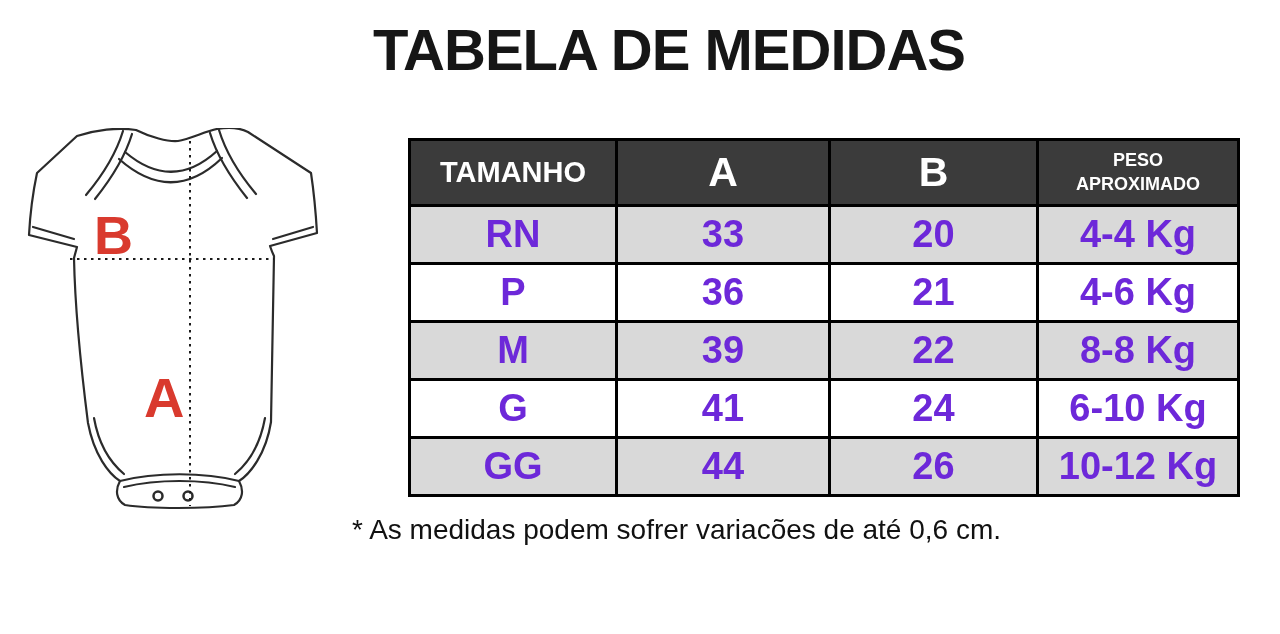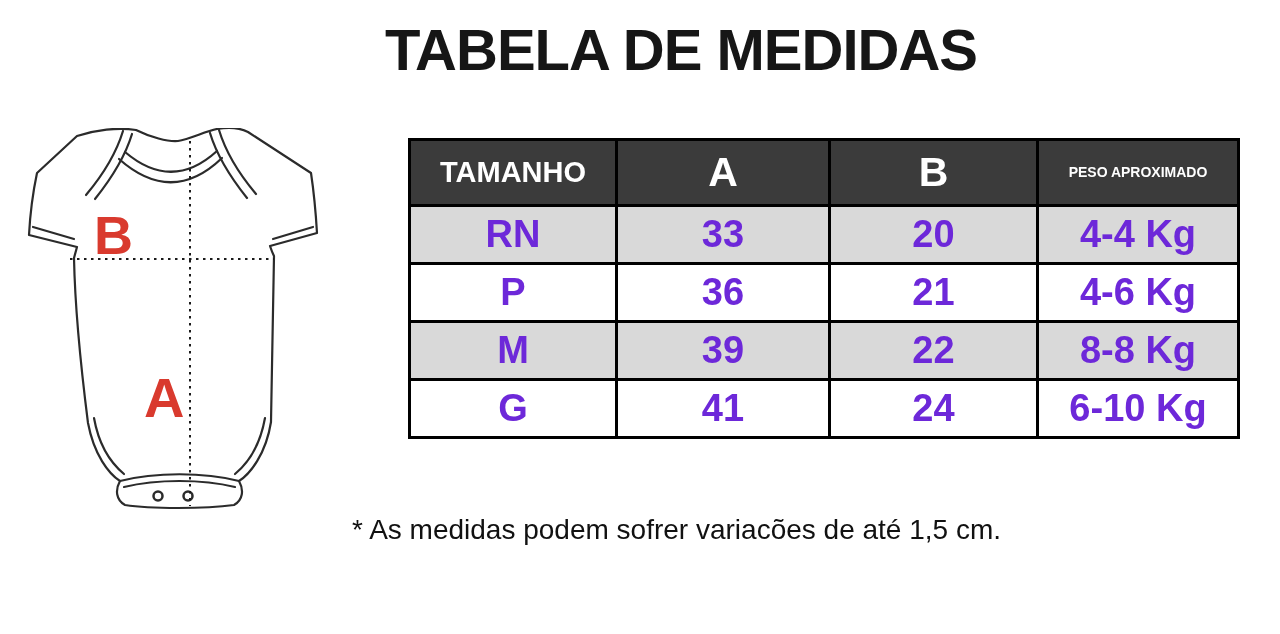--- a/index.html
+++ b/index.html
@@ -7,21 +7,21 @@
   body {
     width: 1280px; height: 634px;
     position: relative;
     font-family: "Liberation Sans", sans-serif;
     color: #131313;
     overflow: hidden;
   }
 
   .page-title {
     position: absolute;
-    left: 331px; top: 16px; width: 700px;
+    left: 319px; top: 16px; width: 700px;
     text-align: center;
     font-size: 58px;
     font-weight: bold;
     letter-spacing: -1px;
     color: #161616;
     white-space: nowrap;
   }
 
   
   .figure {
@@ -54,21 +54,21 @@
     overflow: hidden;
   }
   .size-table th {
     background: var(--header-bg, #3b3b3b);
     color: #ffffff;
     height: 66px;
     font-weight: bold;
   }
   .size-table th.h-tamanho { font-size: 29px; }
   .size-table th.h-letter  { font-size: 41px; }
-  .size-table th.h-peso    { font-size: 14px; line-height: 1.3; padding: 0 28px; }
+  .size-table th.h-peso    { font-size: 18px; line-height: 1.3; padding: 0 28px; }
   .size-table td {
     height: 58px;
     font-size: 38px;
     font-weight: bold;
     color: #6d28d9;
   }
   .size-table tbody tr:nth-child(odd) td { background: var(--row-alt-bg, #d9d9d9); }
   .size-table tbody tr:nth-child(even) td { background: #ffffff; }
 
   
@@ -166,18 +166,24 @@
       <td>39</td>
       <td>22</td>
       <td>8-8 Kg</td>
     </tr>
     <tr>
       <td>G</td>
       <td>41</td>
       <td>24</td>
       <td>6-10 Kg</td>
     </tr>
+    <tr>
+      <td>GG</td>
+      <td>44</td>
+      <td>26</td>
+      <td>10-12 Kg</td>
+    </tr>
   </tbody>
 </table>
 
 <div class="notes">
-  <div class="note-line">* As medidas podem sofrer variacões de até 1,5 cm.</div>
+  <div class="note-line">* As medidas podem sofrer variacões de até 0,6 cm.</div>
 </div>
 
 </body></html>

